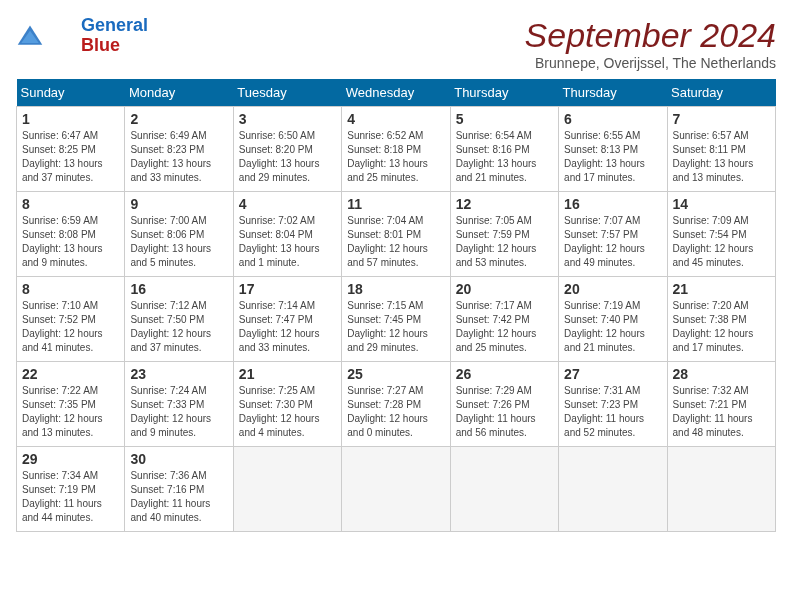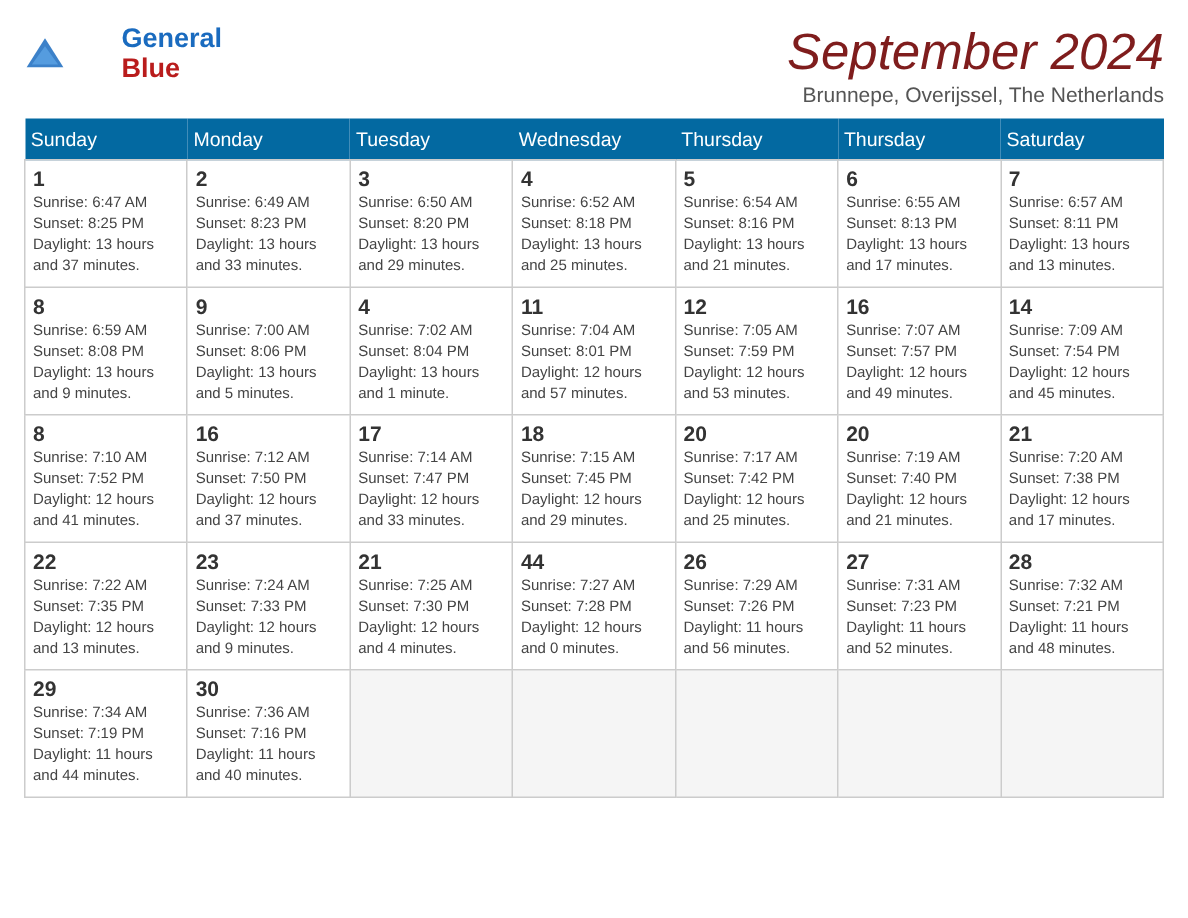--- a/index.html
+++ b/index.html
@@ -219,21 +219,21 @@
         </td>
         <td>
           <span class="day-num">23</span>
           <div class="day-info">Sunrise: 7:24 AM<br>Sunset: 7:33 PM<br>Daylight: 12 hours<br>and 9 minutes.</div>
         </td>
         <td>
           <span class="day-num">21</span>
           <div class="day-info">Sunrise: 7:25 AM<br>Sunset: 7:30 PM<br>Daylight: 12 hours<br>and 4 minutes.</div>
         </td>
         <td>
-          <span class="day-num">44</span>
+          <span class="day-num">25</span>
           <div class="day-info">Sunrise: 7:27 AM<br>Sunset: 7:28 PM<br>Daylight: 12 hours<br>and 0 minutes.</div>
         </td>
         <td>
           <span class="day-num">26</span>
           <div class="day-info">Sunrise: 7:29 AM<br>Sunset: 7:26 PM<br>Daylight: 11 hours<br>and 56 minutes.</div>
         </td>
         <td>
           <span class="day-num">27</span>
           <div class="day-info">Sunrise: 7:31 AM<br>Sunset: 7:23 PM<br>Daylight: 11 hours<br>and 52 minutes.</div>
         </td>

